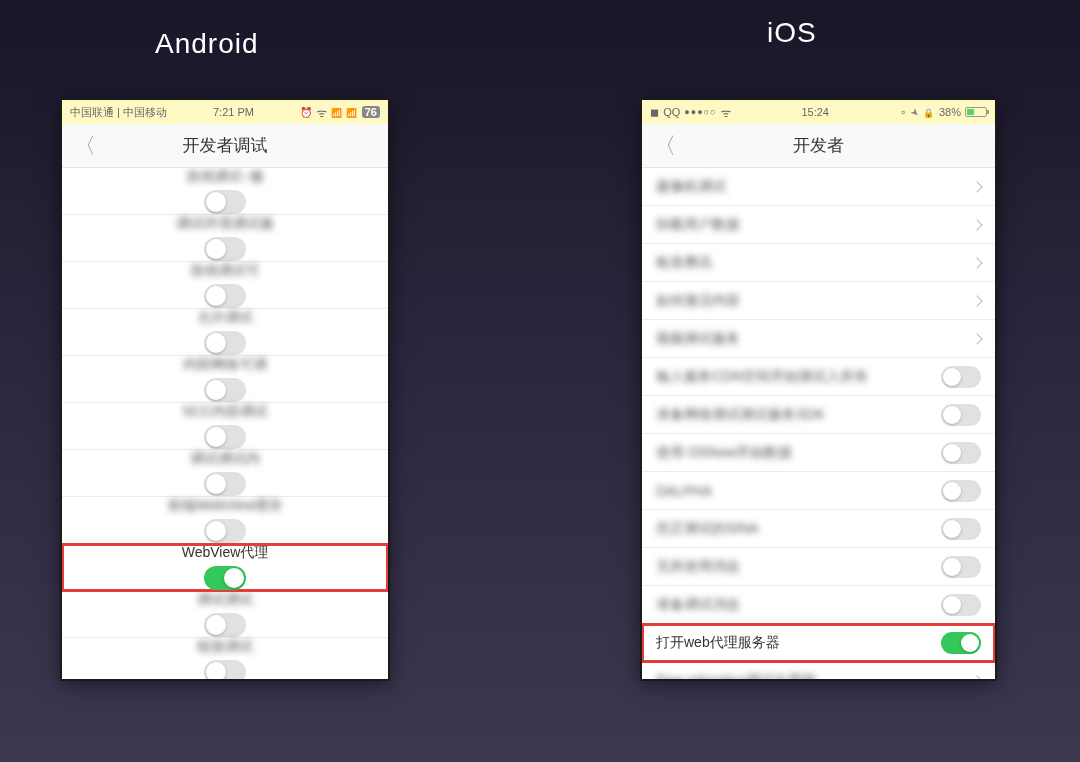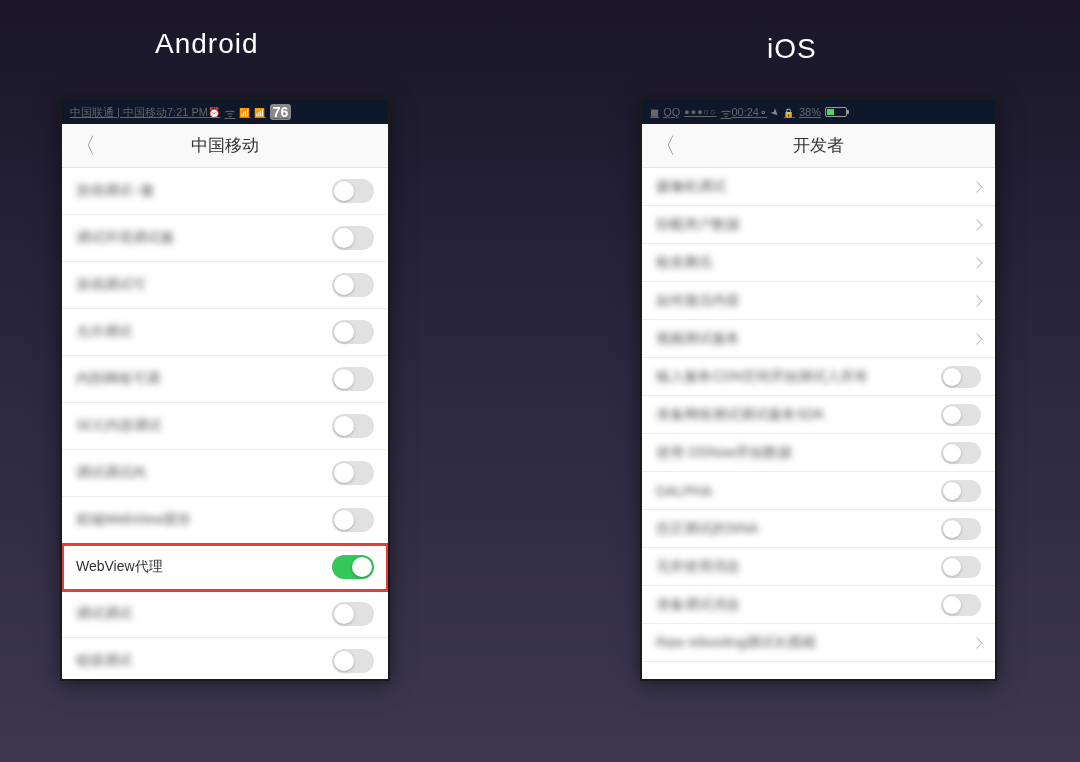--- a/index.html
+++ b/index.html
@@ -12,21 +12,21 @@
       overflow: hidden;
     }
     .platform-label {
       position: absolute;
       color: #fff;
       font-size: 28px;
       font-weight: 300;
       letter-spacing: 1px;
     }
     .label-android { left: 155px; top: 28px; }
-    .label-ios { left: 767px; top: 33px; }
+    .label-ios { left: 767px; top: 17px; }
 
     .phone {
       position: absolute;
       background: #fff;
       border: 2px solid #1a1a1a;
       box-shadow: 0 4px 20px rgba(0,0,0,0.5);
     }
     .phone-android {
       left: 60px; top: 98px;
       width: 330px; height: 583px;
@@ -34,25 +34,25 @@
     .phone-ios {
       left: 640px; top: 98px;
       width: 357px; height: 583px;
     }
 
     
     .status-bar {
       height: 24px;
       display: flex;
       align-items: center;
+      justify-content: space-between;
       padding: 0 8px;
       font-size: 11px;
       color: #666;
-      background: #0f172a;
-      text-decoration: underline;
+      background: #fef9c3;
     }
     .status-left, .status-right { display:flex; align-items:center; gap:4px; }
     .status-center { font-weight: 500; }
 
     
     .nav-bar {
       height: 44px;
       display: flex;
       align-items: center;
       justify-content: center;
@@ -71,21 +71,21 @@
       height: calc(100% - 68px);
       overflow: hidden;
       background: #fff;
     }
     .row {
       display: flex; align-items: center; justify-content: space-between;
       padding: 0 14px; border-bottom: 1px solid #ececec;
       background: #fff;
       position: relative;
     }
-    .phone-android .row { height: 47px; }
+    .phone-android .row { height: 47px; flex-direction: column; }
     .phone-ios .row { height: 38px; }
     .row-label { font-size: 14px; color: #333; }
     .row-label.blur { filter: blur(3px); color: #555; }
     .row.highlighted {
       outline: 3px solid #e83c3c;
       outline-offset: -2px;
       z-index: 2;
     }
 
     
@@ -113,21 +113,21 @@
       transform: rotate(45deg);
       flex-shrink: 0;
     }
 
     
     .alarm-icon::before { content: "⏰"; font-size: 10px; }
     .wifi-icon::before { content: "ᯤ"; font-size: 12px; }
     .signal-icon::before { content: "📶"; font-size: 9px; }
     .battery-pill {
       display: inline-block; padding: 0 3px; border-radius: 3px;
-      background: #888; color: #fff; font-size: 14px; font-weight: 600;
+      background: #888; color: #fff; font-size: 11px; font-weight: 600;
     }
     .ios-battery {
       width: 22px; height: 10px; border: 1px solid #999; border-radius: 2px;
       position: relative; display: inline-block;
     }
     .ios-battery::before {
       content:""; position:absolute; left:1px; top:1px; bottom:1px;
       width: 35%; background: #4cd964;
     }
     .ios-battery::after {
@@ -154,21 +154,21 @@
     <div class="status-right">
       <span class="alarm-icon"></span>
       <span class="wifi-icon"></span>
       <span class="signal-icon"></span>
       <span class="signal-icon"></span>
       <span class="battery-pill">76</span>
     </div>
   </div>
   <div class="nav-bar">
     <span class="nav-back">〈</span>
-    <span class="nav-title">中国移动</span>
+    <span class="nav-title">开发者调试</span>
   </div>
   <div class="list" id="android-list">
       <div class="row">
         <span class="row-label blur">游戏调试~服</span>
         <div class="toggle"></div>
       </div>
       <div class="row">
         <span class="row-label blur">调试环境调试服</span>
         <div class="toggle"></div>
       </div>
@@ -212,21 +212,21 @@
 </div>
 
 <div class="phone phone-ios">
   <div class="status-bar">
     <div class="status-left">
       <span>◼</span>
       <span>QQ</span>
       <span class="ios-dots">●●●○○</span>
       <span class="wifi-icon"></span>
     </div>
-    <div class="status-center">00:24</div>
+    <div class="status-center">15:24</div>
     <div class="status-right">
       <span class="nav-icon">⚬</span>
       <span class="loc-icon nav-icon"></span>
       <span class="lock-icon nav-icon"></span>
       <span>38%</span>
       <span class="ios-battery"></span>
     </div>
   </div>
   <div class="nav-bar">
     <span class="nav-back">〈</span>
@@ -274,18 +274,22 @@
         <div class="toggle"></div>
       </div>
       <div class="row">
         <span class="row-label blur">无所使用消息</span>
         <div class="toggle"></div>
       </div>
       <div class="row">
         <span class="row-label blur">准备调试消息</span>
         <div class="toggle"></div>
       </div>
+      <div class="row highlighted">
+        <span class="row-label">打开web代理服务器</span>
+        <div class="toggle on"></div>
+      </div>
       <div class="row">
         <span class="row-label blur">Raw rebooting测试长图模</span>
         <div class="chevron"></div>
       </div>
     </div>
 </div>
 
 </body></html>

